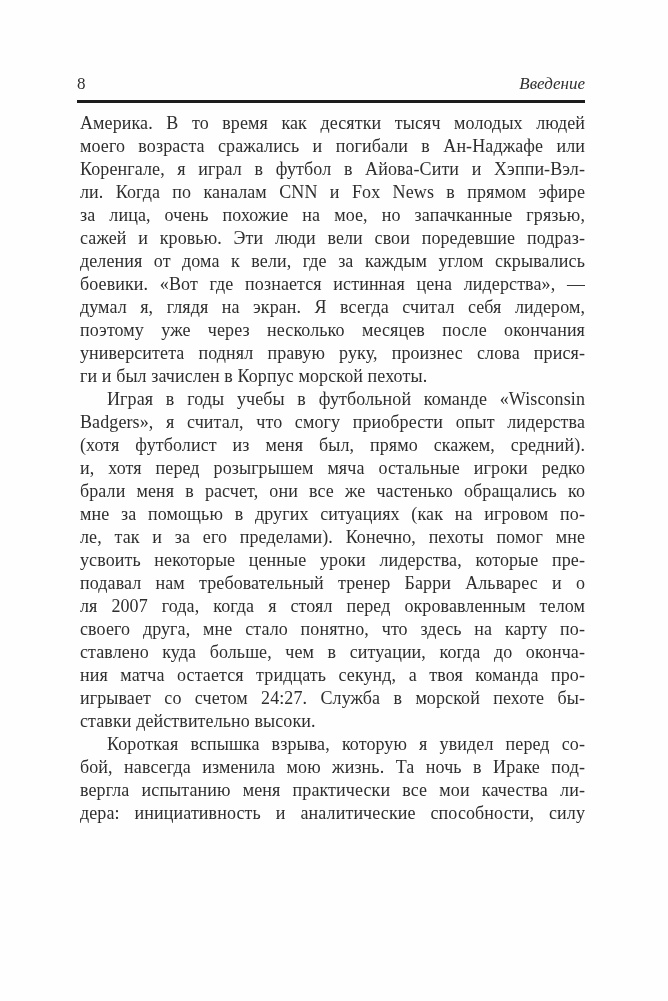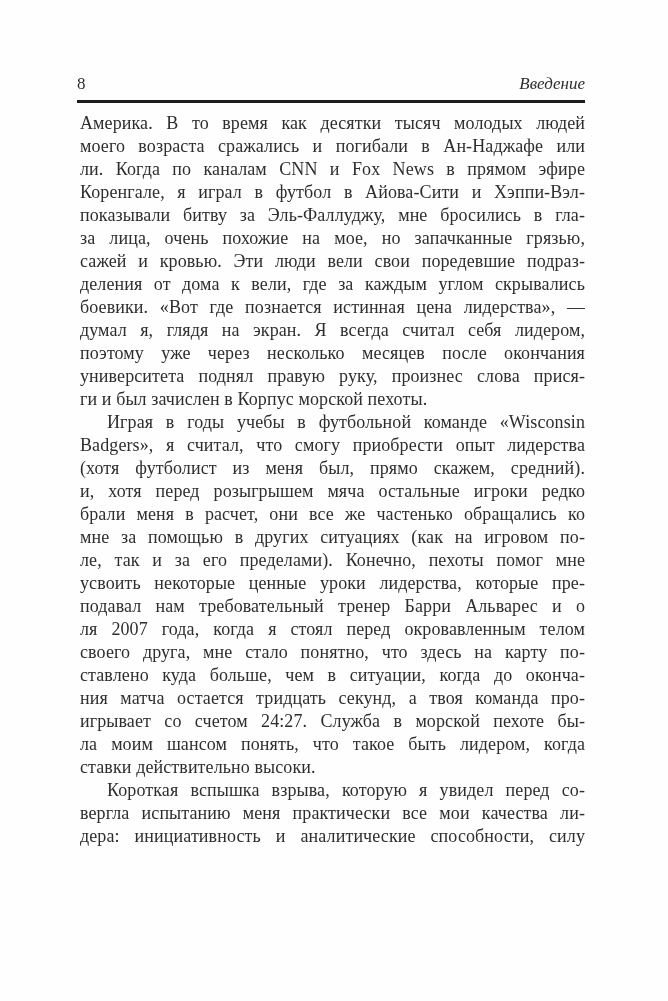--- a/index.html
+++ b/index.html
@@ -50,23 +50,22 @@
   <div class="header">
     <span class="page-number">8</span>
     <span class="running-head">Введение</span>
   </div>
 
   <div class="body-text">
 
     <div class="para">
       <div class="line">Америка. В то время как десятки тысяч молодых людей</div>
       <div class="line">моего возраста сражались и погибали в Ан-Наджафе или</div>
+      <div class="line">Коренгале, я играл в футбол в Айова-Сити и Хэппи-Вэл-</div>
       <div class="line">ли. Когда по каналам CNN и Fox News в прямом эфире</div>
-      <div class="line">Коренгале, я играл в футбол в Айова-Сити и Хэппи-Вэл-</div>
-      <div class="line">показывали битву за Эль-Фаллуджу, мне бросились в гла-</div>
       <div class="line">за лица, очень похожие на мое, но запачканные грязью,</div>
       <div class="line">сажей и кровью. Эти люди вели свои поредевшие подраз-</div>
       <div class="line">деления от дома к вели, где за каждым углом скрывались</div>
       <div class="line">боевики. «Вот где познается истинная цена лидерства», —</div>
       <div class="line">думал я, глядя на экран. Я всегда считал себя лидером,</div>
       <div class="line">поэтому уже через несколько месяцев после окончания</div>
       <div class="line">университета поднял правую руку, произнес слова прися-</div>
       <div class="line short">ги и был зачислен в Корпус морской пехоты.</div>
     </div>
 
@@ -78,24 +77,24 @@
       <div class="line">брали меня в расчет, они все же частенько обращались ко</div>
       <div class="line">мне за помощью в других ситуациях (как на игровом по-</div>
       <div class="line">ле, так и за его пределами). Конечно, пехоты помог мне</div>
       <div class="line">усвоить некоторые ценные уроки лидерства, которые пре-</div>
       <div class="line">подавал нам требовательный тренер Барри Альварес и о</div>
       <div class="line">ля 2007 года, когда я стоял перед окровавленным телом</div>
       <div class="line">своего друга, мне стало понятно, что здесь на карту по-</div>
       <div class="line">ставлено куда больше, чем в ситуации, когда до оконча-</div>
       <div class="line">ния матча остается тридцать секунд, а твоя команда про-</div>
       <div class="line">игрывает со счетом 24:27. Служба в морской пехоте бы-</div>
-      <div class="line">ла моим шансом понять, что такое быть лидером, когда</div>
       <div class="line short">ставки действительно высоки.</div>
     </div>
 
     <div class="para">
       <div class="line indent">Короткая вспышка взрыва, которую я увидел перед со-</div>
+      <div class="line">бой, навсегда изменила мою жизнь. Та ночь в Ираке под-</div>
       <div class="line">вергла испытанию меня практически все мои качества ли-</div>
       <div class="line">дера: инициативность и аналитические способности, силу</div>
     </div>
 
   </div>
 </div>
 
 </body></html>

